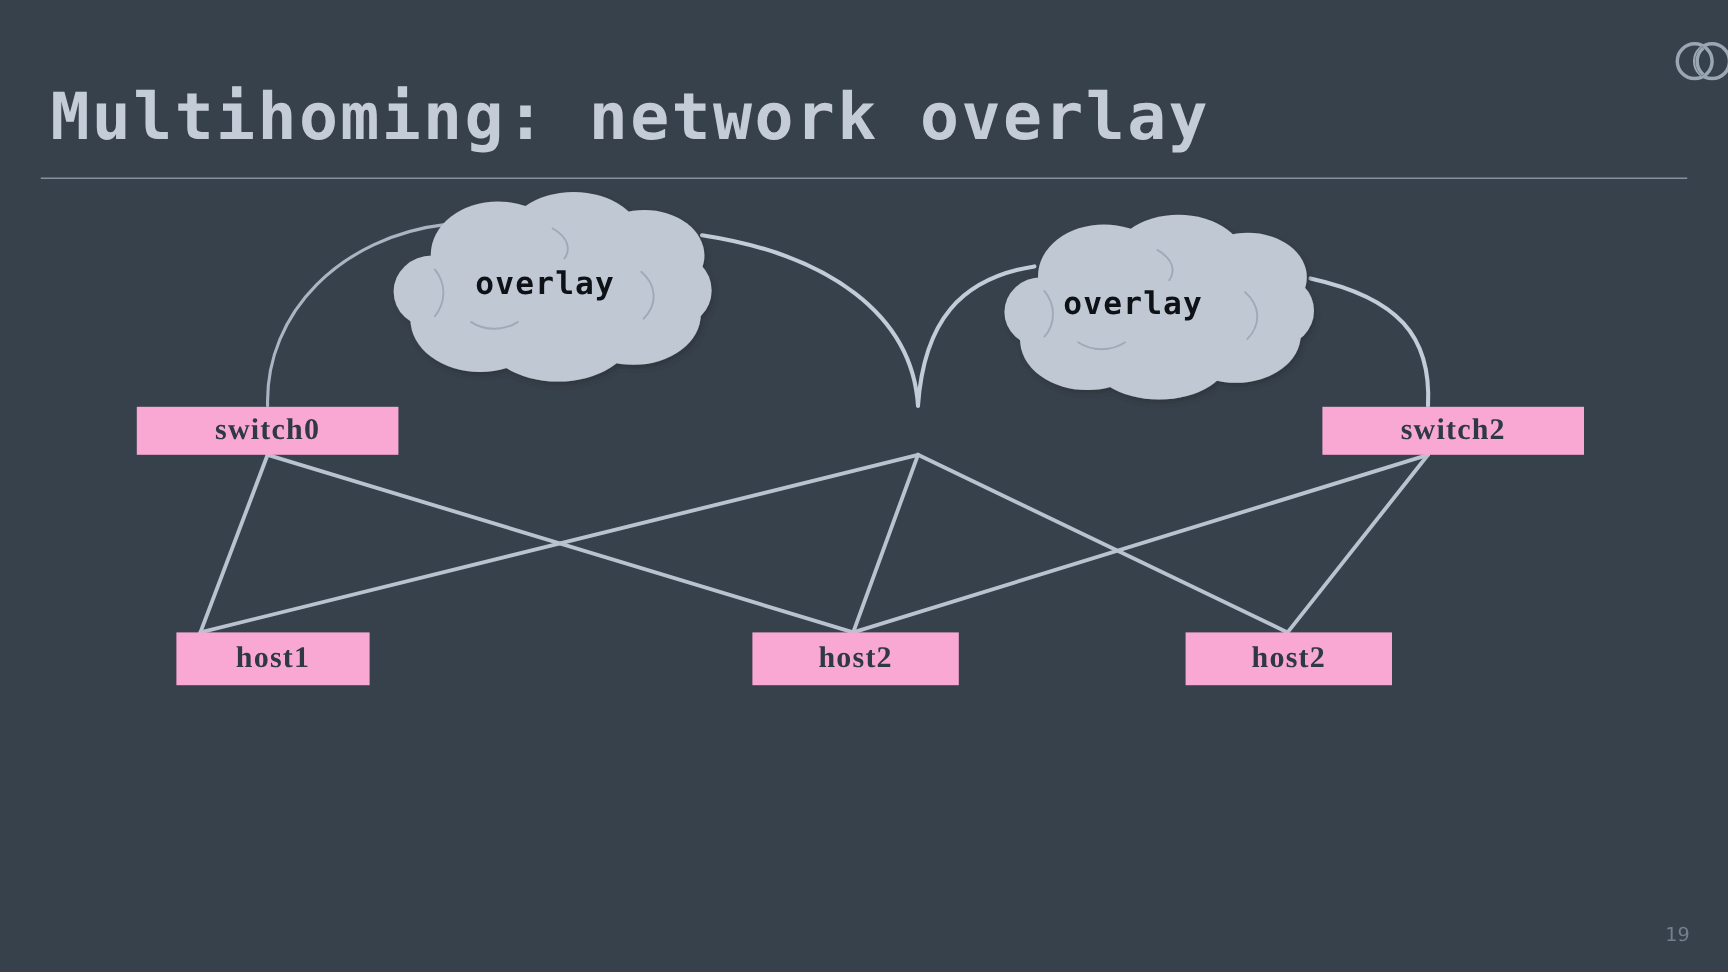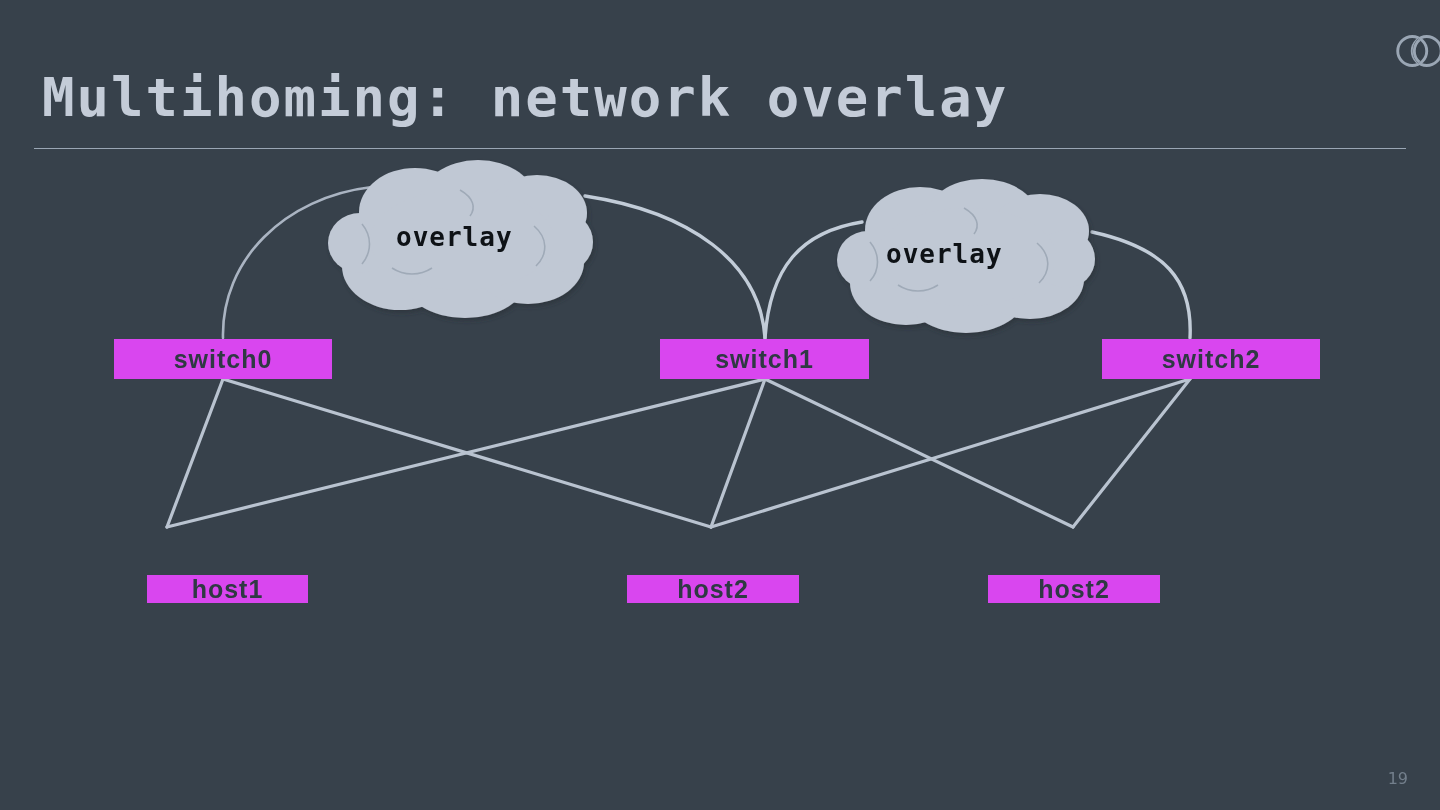--- a/index.html
+++ b/index.html
@@ -49,34 +49,34 @@
   #diagram {
     position: absolute;
     left: 0;
     top: 0;
     width: 1440px;
     height: 810px;
   }
   
   .node {
     position: absolute;
-    background: #d946ef;
+    background: #f9a8d4;
     color: #2f3943;
-    font-family: Liberation Sans, sans-serif;
+    font-family: Liberation Serif, serif;
     font-weight: bold;
     font-size: 25px;
     letter-spacing: 1px;
     display: flex;
     align-items: center;
     justify-content: center;
     box-sizing: border-box;
     white-space: pre;
   }
   .node.switch { height: 40px; }
-  .node.host   { height: 28px; margin-top: 48px; }
+  .node.host   { height: 44px; }
 
   #node-switch0 { left: 114px; top: 339px; width: 218px; }
   #node-switch1 { left: 660px; top: 339px; width: 209px; }
   #node-switch2 { left: 1082px; top: 339px; width: 218px; margin-left: 20px; }
   #node-host1   { left: 147px; top: 527px; width: 161px; }
   #node-host2a  { left: 627px; top: 527px; width: 172px; }
   #node-host2b  { left: 988px; top: 527px; width: 172px; }
 
   
   .cloud-label {
@@ -184,21 +184,20 @@
       <line x1="765" y1="379" x2="1073" y2="527"></line>
       <line x1="1190" y1="379" x2="711" y2="527"></line>
       <line x1="1190" y1="379" x2="1073" y2="527"></line>
     </g>
   </svg>
 
   <div class="cloud-label" id="cloud-label-0">overlay</div>
   <div class="cloud-label" id="cloud-label-1">overlay</div>
 
   <div class="node switch" id="node-switch0">switch0</div>
-  <div class="node switch" id="node-switch1">switch1</div>
   <div class="node switch" id="node-switch2">switch2</div>
 
   <div class="node host" id="node-host1">host1</div>
   <div class="node host" id="node-host2a">host2</div>
   <div class="node host" id="node-host2b">host2</div>
 
   <div id="page-number">19</div>
 
 </div>
 

